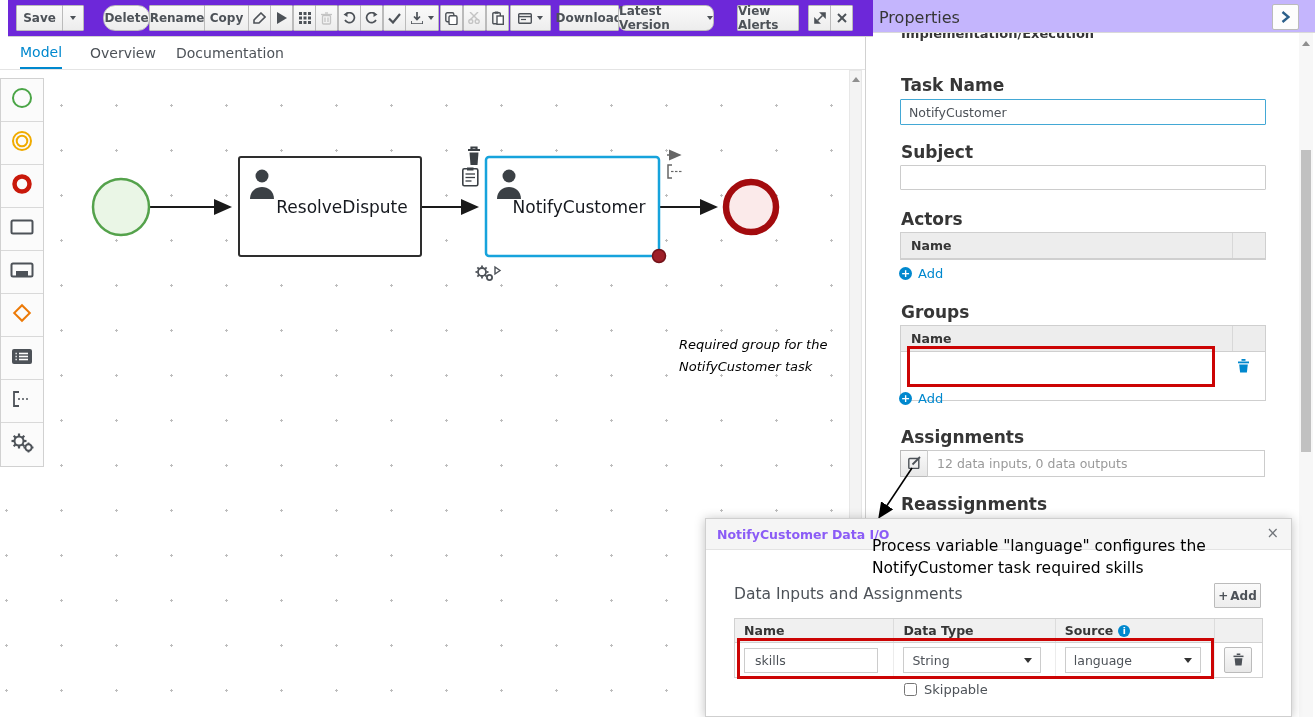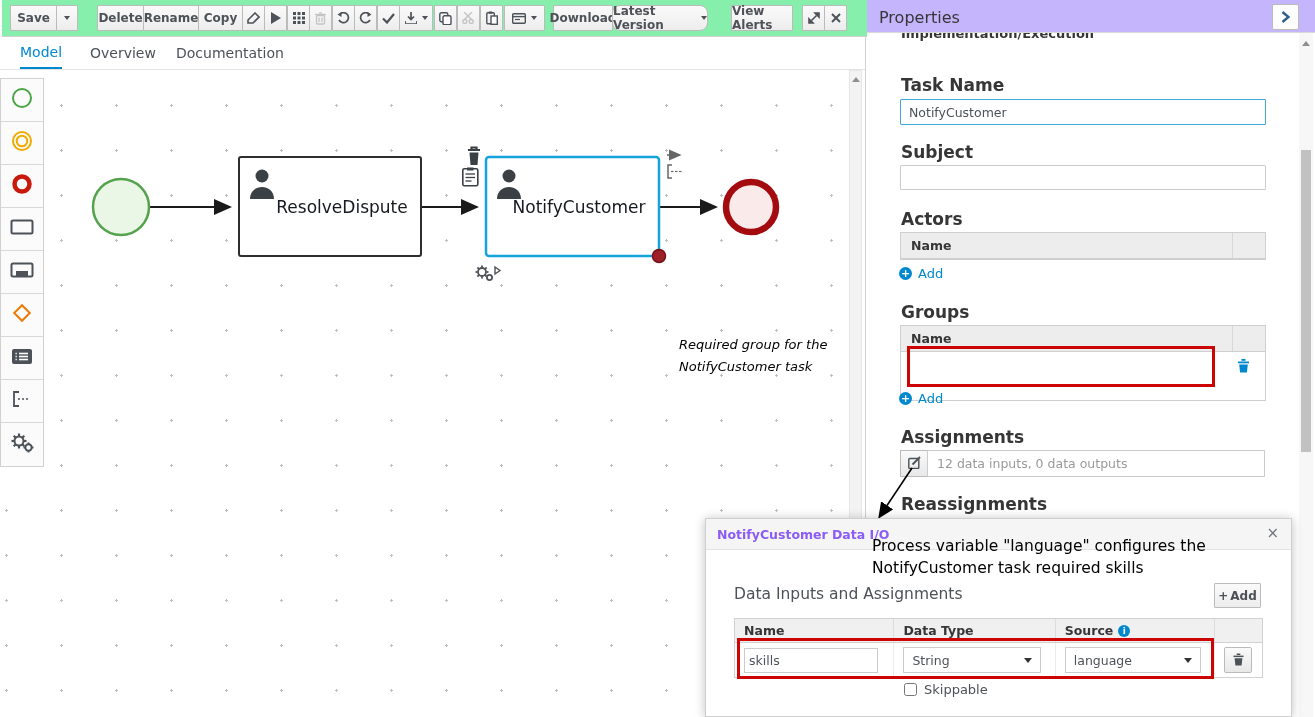--- a/index.html
+++ b/index.html
@@ -1,20 +1,20 @@
 <!DOCTYPE html>
 <html><head>
 <meta charset="utf-8">
 <style>
   * { box-sizing: border-box; margin: 0; padding: 0; }
   html,body { width:1315px; height:717px; overflow:hidden; }
   body { font-family:"DejaVu Sans", sans-serif; background:#fff; position:relative; color:#363636; }
 
   
-  .toolbar { position:absolute; left:2px; top:0; width:865px; height:37px; background:#86efac; border-bottom:1px solid #d1d1d1; z-index:5; }
+  .toolbar { position:absolute; left:8px; top:0; width:865px; height:37px; background:#6d28d9; border-bottom:1px solid #d1d1d1; z-index:5; }
   .tbtn { position:absolute; top:5px; height:26px; border:1px solid #bbb; border-radius:1px;
           background:linear-gradient(to bottom,#fafafa,#ededed); color:#4d5258; font-family:"DejaVu Sans",sans-serif;
           font-size:12px; font-weight:600; display:flex; align-items:center; justify-content:center; cursor:pointer; }
   .tbtn.disabled { color:#c4c4c4; }
   .tbtn svg { display:block; }
   .caret { width:0; height:0; border-left:3.5px solid transparent; border-right:3.5px solid transparent; border-top:4px solid currentColor; display:inline-block; margin-left:5px; }
   .caret.solo { margin-left:0; }
 
   
   .tabbar { position:absolute; left:0; top:37px; width:865px; height:33px; background:#fff; border-bottom:1px solid #e4e4e4; z-index:5; }
@@ -70,42 +70,42 @@
   .popup-section-title { position:absolute; left:28px; top:66px; font-size:15.5px; color:#4d5258; }
   .add-btn { position:absolute; left:508px; top:64px; width:47px; height:25px; border:1px solid #bbb; border-radius:1px; background:linear-gradient(to bottom,#fafafa,#ededed); font-size:12px; font-weight:600; color:#4d5258; display:flex; align-items:center; justify-content:center; gap:2px; cursor:pointer; }
   .io-table { position:absolute; left:28px; top:99px; width:529px; border:1px solid #d1d1d1; }
   .io-head { display:flex; height:24px; background:#f0f0f0; border-bottom:1px solid #d1d1d1; font-size:12.5px; font-weight:600; color:#363636; }
   .io-head > div { display:flex; align-items:center; padding-left:9px; border-right:1px solid #dcdcdc; }
   .io-head > div:last-child { border-right:none; }
   .io-row { display:flex; height:34px; background:#fff; }
   .io-row > div { position:relative; border-right:1px solid #ececec; }
   .io-row > div:last-child { border-right:none; }
   .c-name { width:160px; } .c-type { width:162px; } .c-src { width:160px; } .c-act { width:47px; }
-  .io-input { position:absolute; left:9px; top:5px; width:134px; height:25px; border:1px solid #ccc; font-family:"DejaVu Sans",sans-serif; font-size:12.5px; color:#4d5258; padding:0 4px; }
+  .io-input { position:absolute; left:9px; top:5px; width:134px; height:25px; border:1px solid #ccc; font-family:"DejaVu Sans",sans-serif; font-size:12.5px; color:#4d5258; padding:0 10px; }
   .io-select { position:absolute; left:9px; top:4px; height:26px; border:1px solid #ccc; background:#fff; display:flex; align-items:center; font-size:12.5px; color:#4d5258; padding:0 8px; cursor:pointer; }
   .io-select .tri { margin-left:auto; width:0; height:0; border-left:4px solid transparent; border-right:4px solid transparent; border-top:5px solid #333; }
   .info-badge { display:inline-block; width:12px; height:12px; border-radius:50%; background:#0088ce; color:#fff; font-size:9px; font-weight:700; text-align:center; line-height:12px; margin-left:5px; }
   .skippable { position:absolute; left:198px; top:163px; display:flex; align-items:center; gap:7px; font-size:13px; color:#4d5258; }
   .skippable input { width:13px; height:13px; }
 
   .io-note { position:absolute; left:872px; top:536px; z-index:60; font-size:15.5px; color:#000; line-height:21.5px; white-space:nowrap; }
   .arrow-overlay { position:absolute; left:0; top:0; width:1315px; height:717px; z-index:40; pointer-events:none; }
 </style>
 </head>
 <body>
 
 <div class="toolbar">
   <div class="tbtn" style="left:8px;width:47px;">
       <span>Save</span>
     </div>
   <div class="tbtn" style="left:54px;width:22px;">
       <span class="caret solo"></span>
     </div>
 
-  <div class="tbtn" style="left:95px;width:47px;">
+  <div class="tbtn" style="left:95px;width:47px;border-radius:12px;">
       <span>Delete</span>
     </div>
   <div class="tbtn" style="left:141px;width:56px;">
       <span>Rename</span>
     </div>
   <div class="tbtn" style="left:196px;width:45px;">
       <span>Copy</span>
     </div>
 
   <div class="tbtn" style="left:240px;width:23px;">

